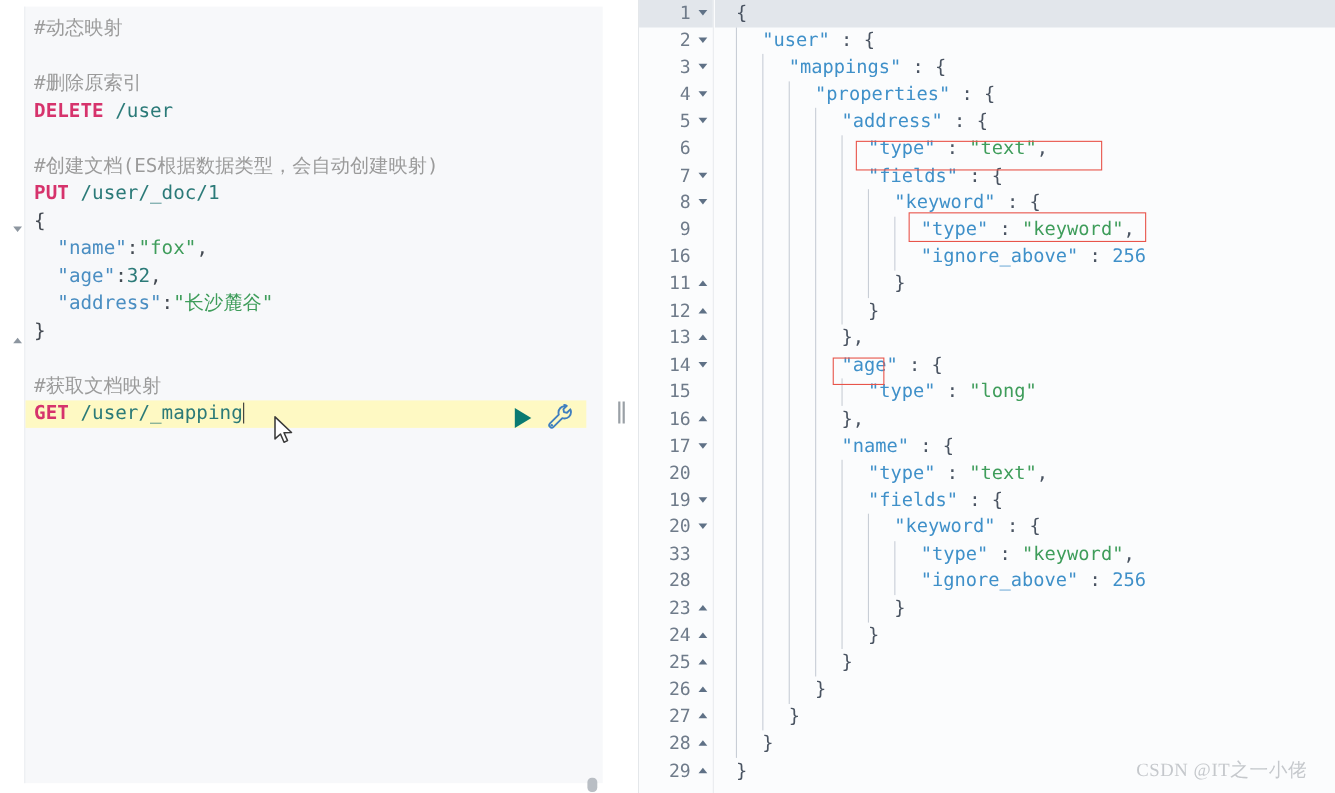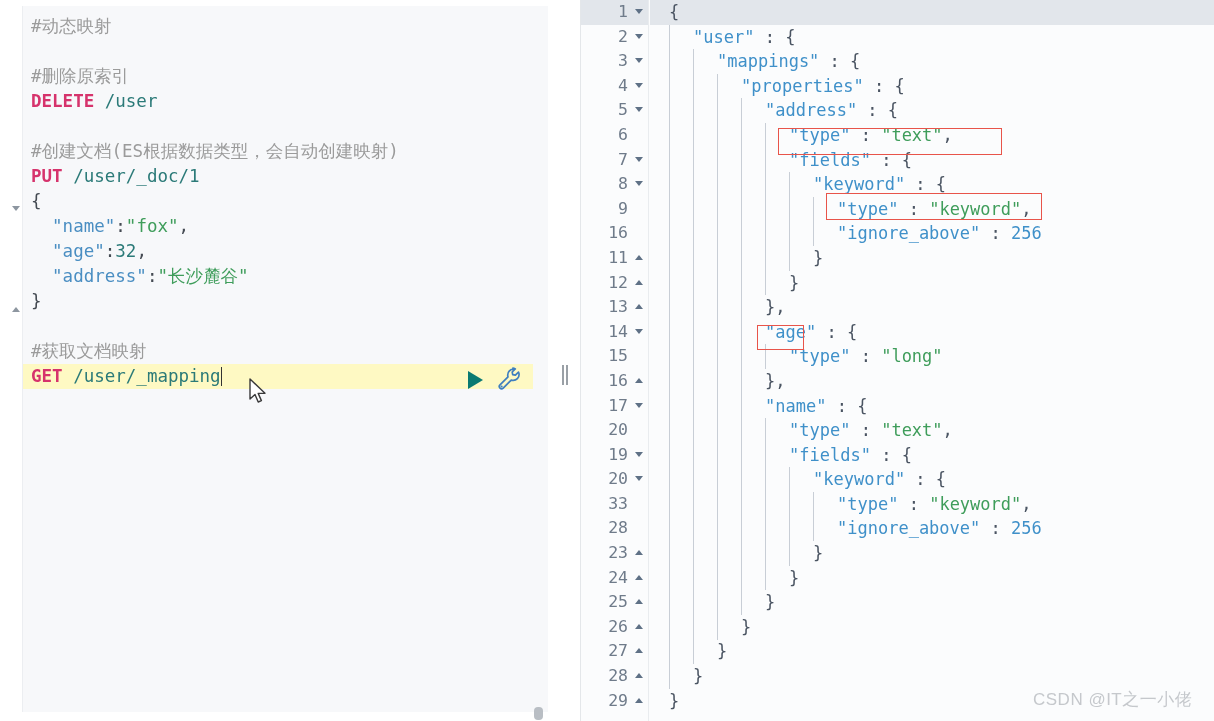--- a/index.html
+++ b/index.html
@@ -144,21 +144,21 @@
   
   .redbox {
     position: absolute;
     border: 1.6px solid #e8544a;
     pointer-events: none;
   }
 
   
   #watermark {
     position: absolute; left: 1033px; top: 688px;
-    font-family: Liberation Sans, sans-serif;
+    font-family: Liberation Serif, serif;
     font-size: 17px; color: #c5c8cc; letter-spacing: 0.5px;
   }
 
   
   #cursor { position: absolute; left: 248px; top: 378px; }
 </style>
 </head>
 <body>
 
 <div id="app">

